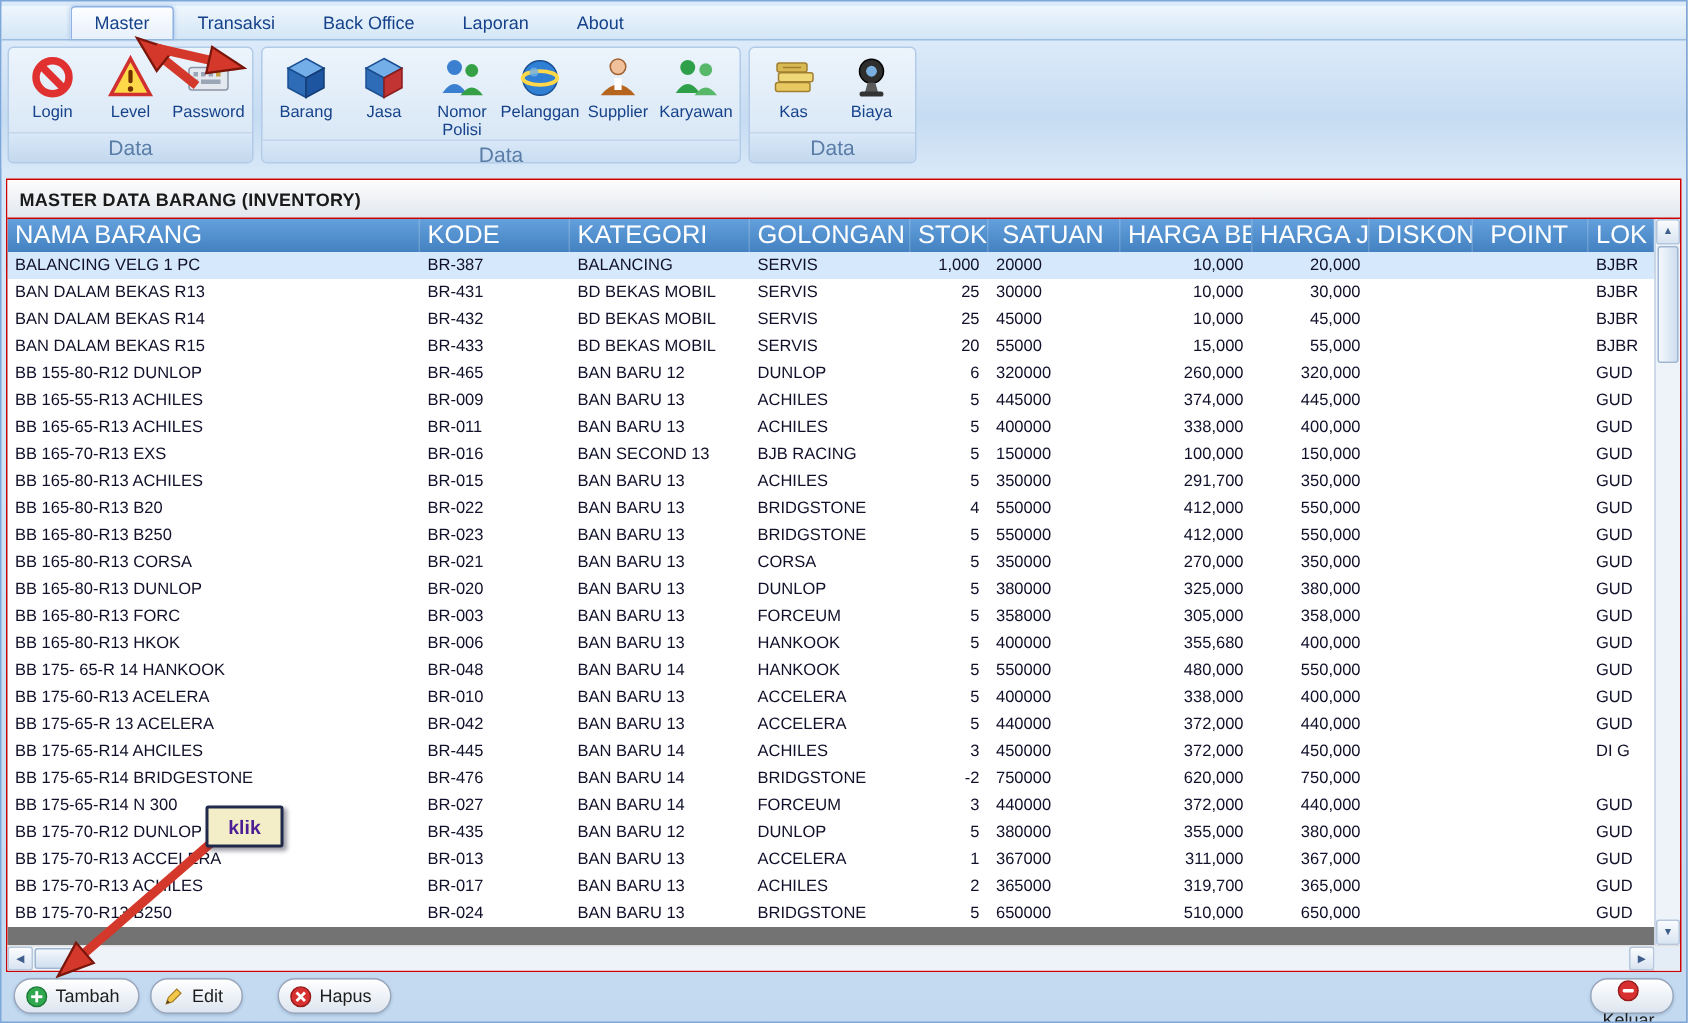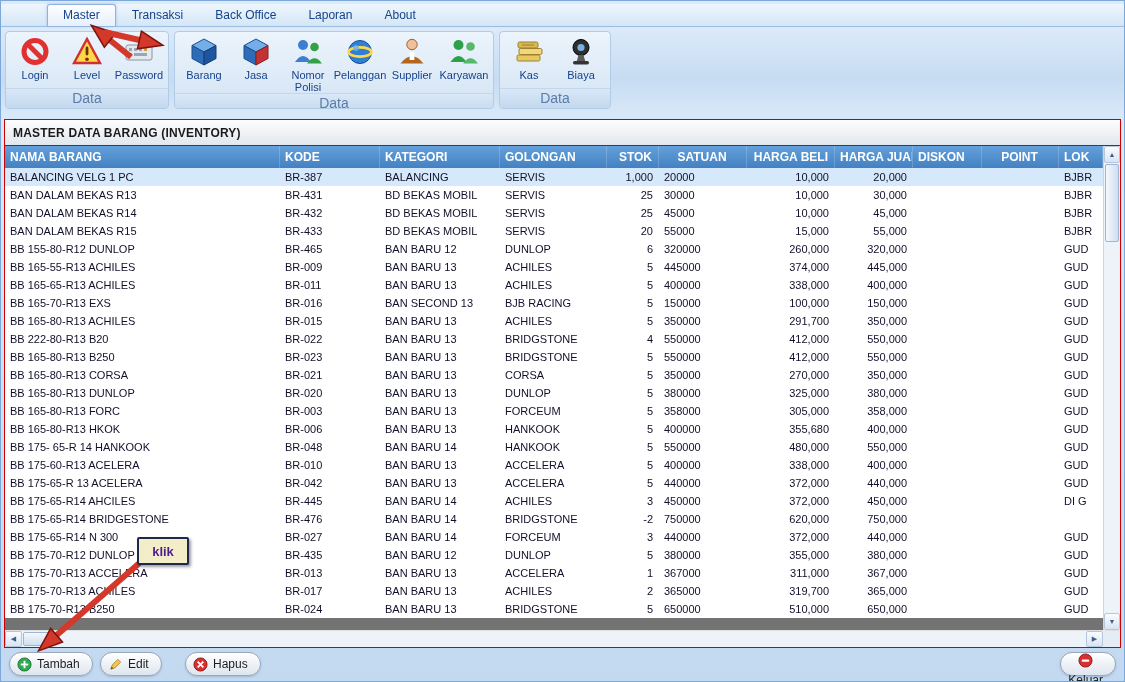--- a/index.html
+++ b/index.html
@@ -68,21 +68,21 @@
     border-bottom:1px solid #cc0000;
     font-size:12px; font-weight:bold; color:#1a1a1a;
     display:flex; align-items:center; padding:0 8px;
     letter-spacing:.2px;
   }
   .grid-wrap{ flex:1; position:relative; overflow:hidden; }
   .grid-head{
     height:34px; margin-right:17px;
     display:grid; grid-template-columns:275px 100px 120px 107px 52px 88px 88px 78px 69px 77px 1fr;
     background:linear-gradient(#63a0dc,#3270b2);
-    color:#fff; font-weight:bold; font-size:12px; line-height:22px;
+    color:#fff; font-weight:normal; font-size:17px; line-height:22px;
   }
   .grid-head .cell{ padding:0 6px 0 5px; white-space:nowrap; overflow:hidden; border-right:1px solid rgba(255,255,255,.18); }
   .tbody{ position:absolute; top:22px; left:0; right:17px; bottom:0; overflow:hidden; background:#737373; }
   .trow{
     display:grid; grid-template-columns:275px 100px 120px 107px 52px 88px 88px 78px 69px 77px 1fr;
     height:18px; font-size:11px; line-height:18px; color:#10102a; background:#fff;
   }
   .trow.selected{ background:#d6e9fc; }
   .trow .cell{ padding:0 6px 0 5px; white-space:nowrap; overflow:hidden; }
   .al-r{ text-align:right; } .al-c{ text-align:center; } .al-l{ text-align:left; }
@@ -412,21 +412,21 @@
           <div class="cell al-l">ACHILES</div>
           <div class="cell al-r">5</div>
           <div class="cell al-l">350000</div>
           <div class="cell al-r">291,700</div>
           <div class="cell al-r">350,000</div>
           <div class="cell al-l"></div>
           <div class="cell al-c"></div>
           <div class="cell al-l">GUD</div>
         </div>
         <div class="trow">
-          <div class="cell al-l">BB 222-80-R13 B20</div>
+          <div class="cell al-l">BB 165-80-R13 B20</div>
           <div class="cell al-l">BR-022</div>
           <div class="cell al-l">BAN BARU 13</div>
           <div class="cell al-l">BRIDGSTONE</div>
           <div class="cell al-r">4</div>
           <div class="cell al-l">550000</div>
           <div class="cell al-r">412,000</div>
           <div class="cell al-r">550,000</div>
           <div class="cell al-l"></div>
           <div class="cell al-c"></div>
           <div class="cell al-l">GUD</div>

